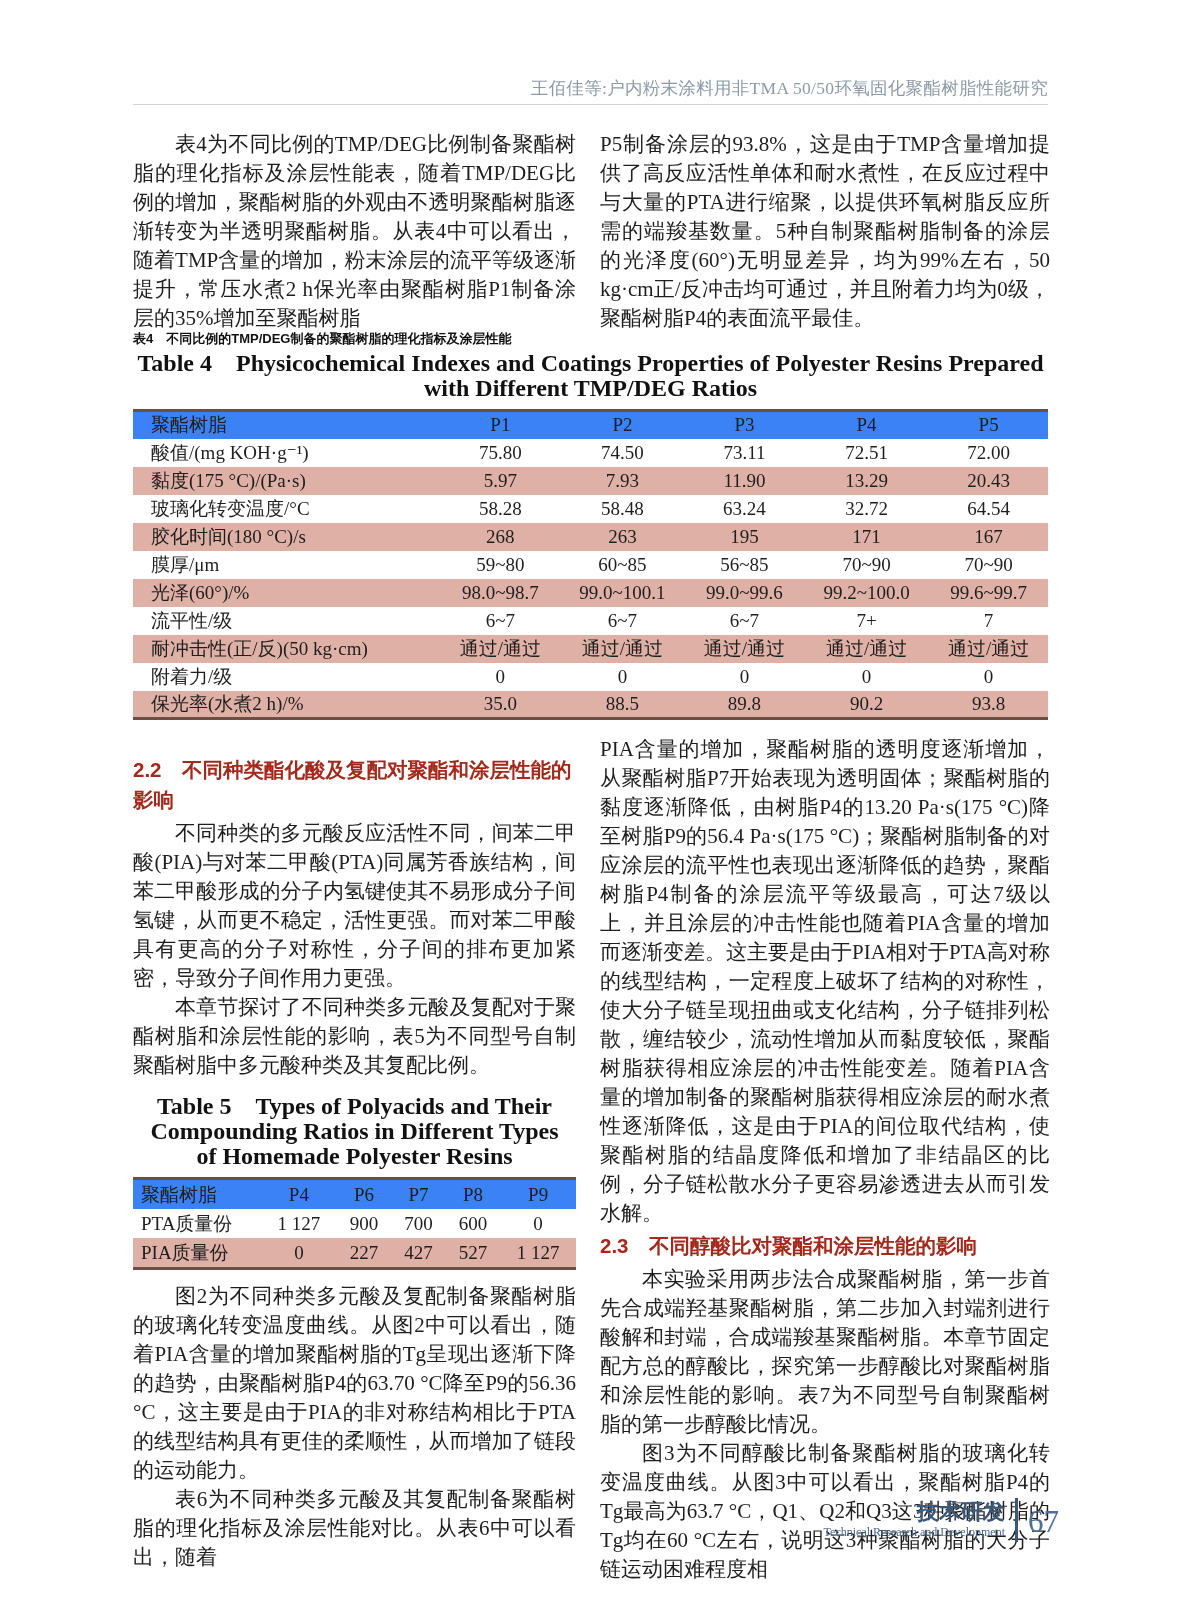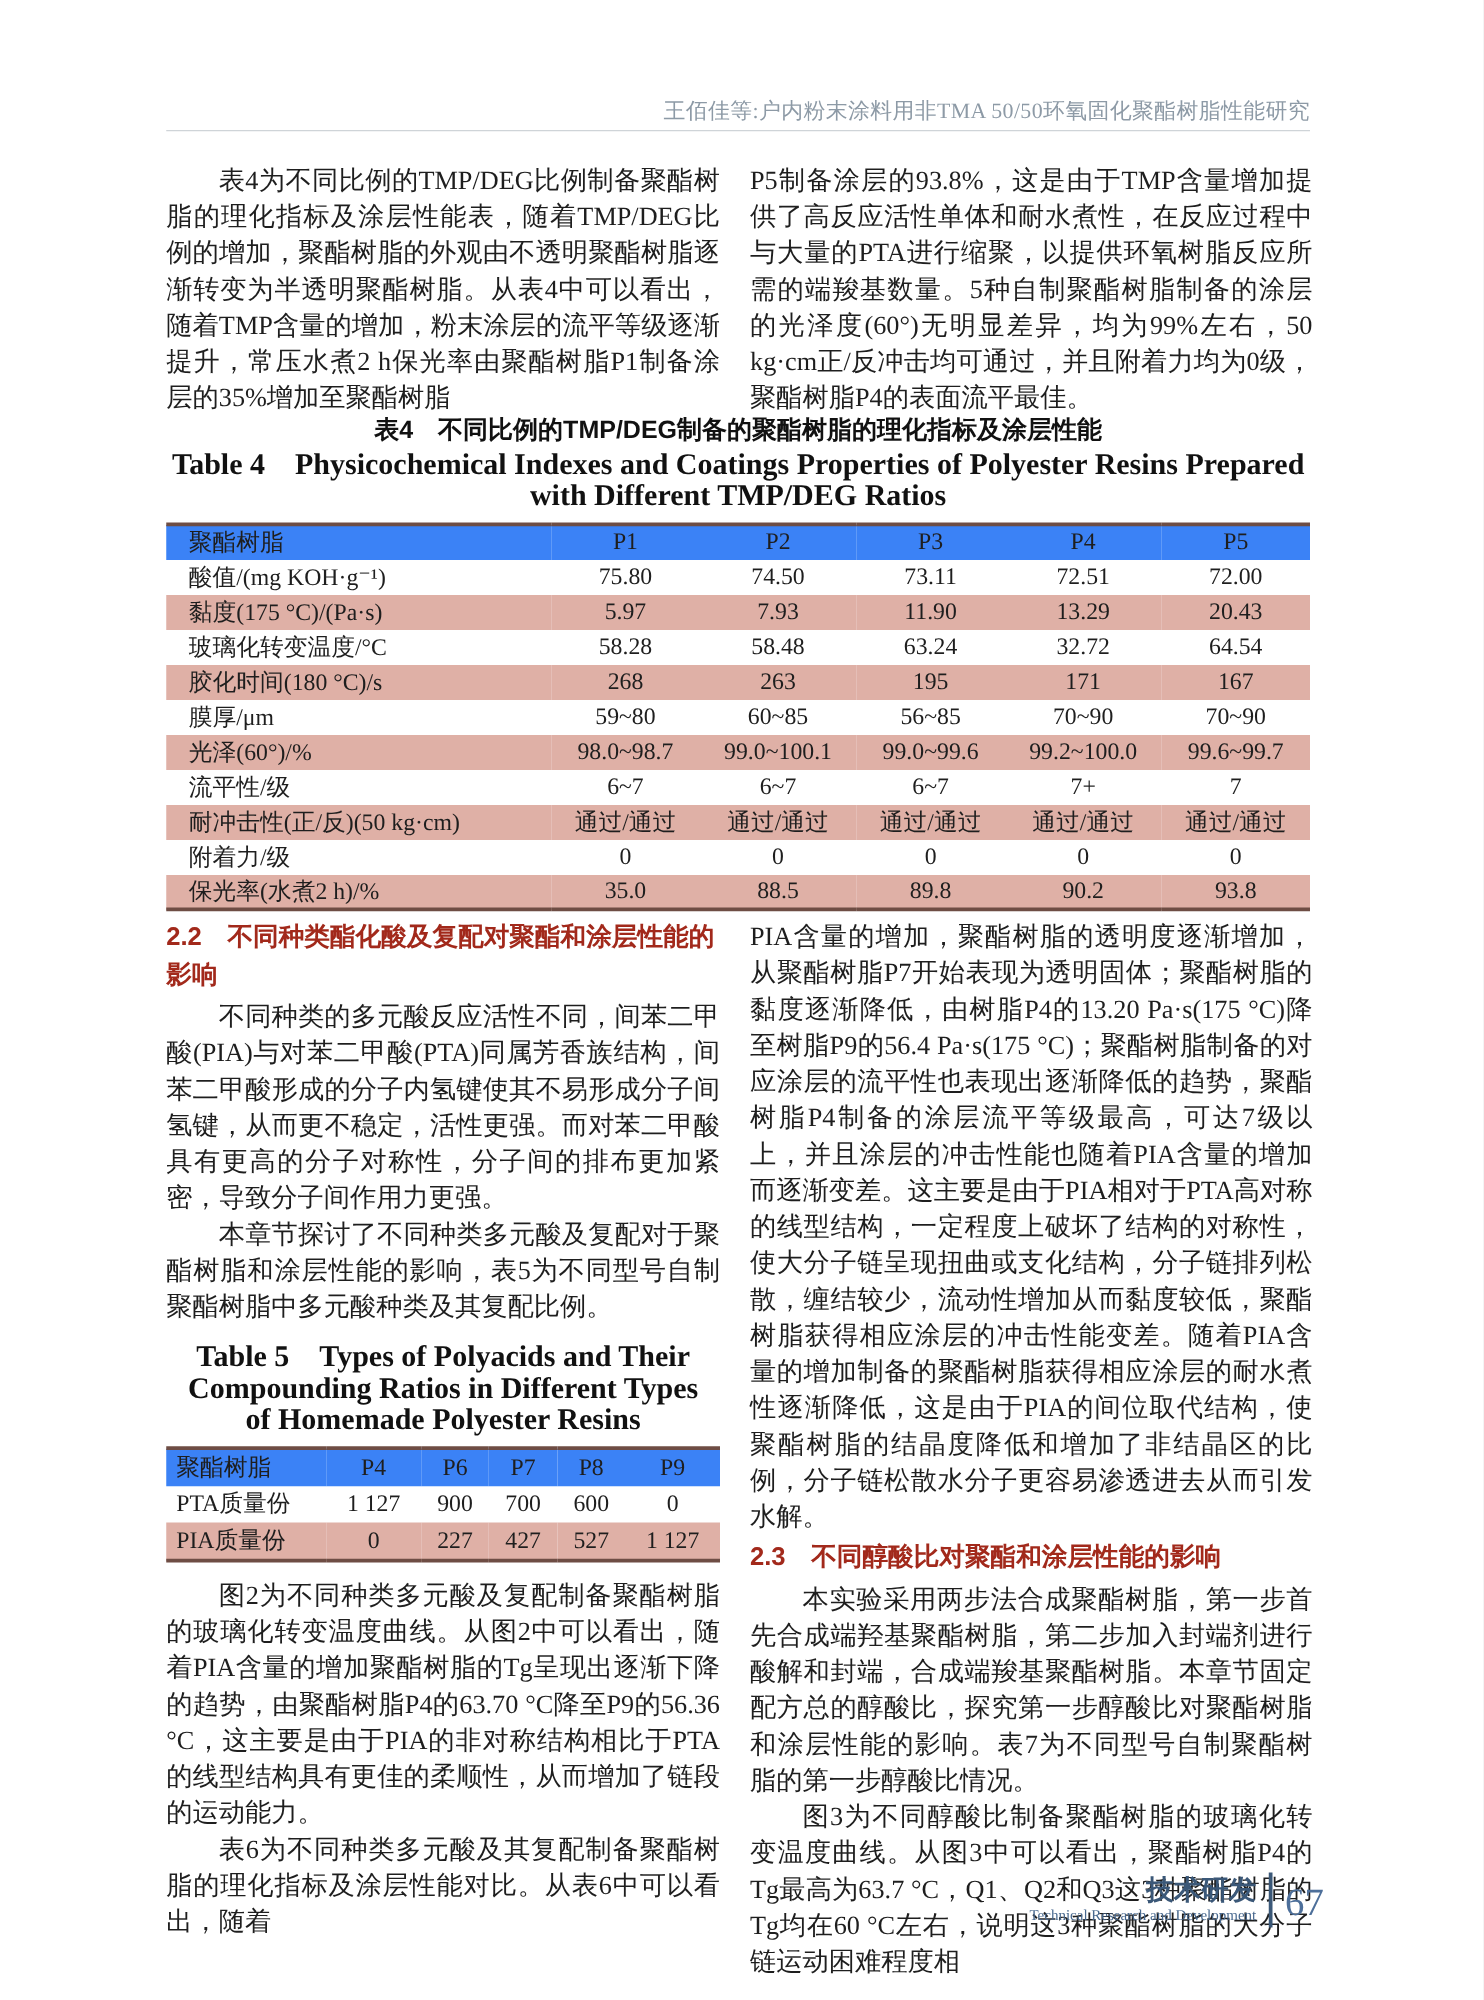--- a/index.html
+++ b/index.html
@@ -24,27 +24,27 @@
   .col-left-top  { left:133px; top:130px; width:443px; }
   .col-right-top { left:600px; top:130px; width:450px; }
   .col-left-bot  { left:133px; top:735px; width:443px; }
   .col-right-bot { left:600px; top:735px; width:450px; }
   p.indent { text-indent:2em; }
   p.para + p.para { margin-top:0; }
   
   .sec-heading {
     font-family:"Liberation Sans","DejaVu Sans",sans-serif;
     font-weight:bold; font-size:20.5px; line-height:30px;
-    color:#a2291b; text-align:left; text-indent:0; margin-bottom:4px;
+    color:#a2291b; text-align:left; text-indent:0; margin-bottom:4px;margin-top:20px;
   }
   
   .table4-block { position:absolute; left:133px; top:330px; width:915px; }
   .tbl-caption-zh {
     font-family:"Liberation Sans","DejaVu Sans",sans-serif;
-    font-weight:bold; font-size:20px; text-align:center; color:#111;
+    font-weight:bold; font-size:13px; color:#111;
   }
   .tbl-caption-en {
     font-weight:bold; font-size:24px; line-height:25px;
     text-align:center; color:#111; margin-top:3px;
   }
   table.paper-table {
     width:100%; border-collapse:collapse; margin-top:8px;
     border-top:3px solid #6e4d44; border-bottom:3px solid #6e4d44;
     font-size:19px;
   }

